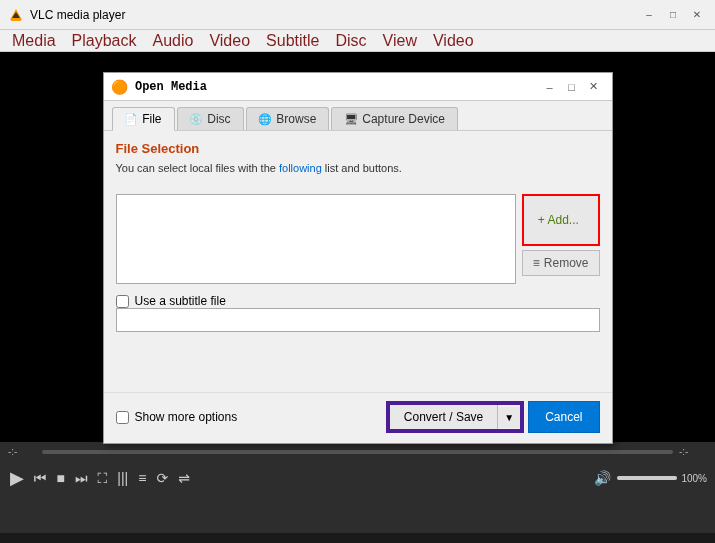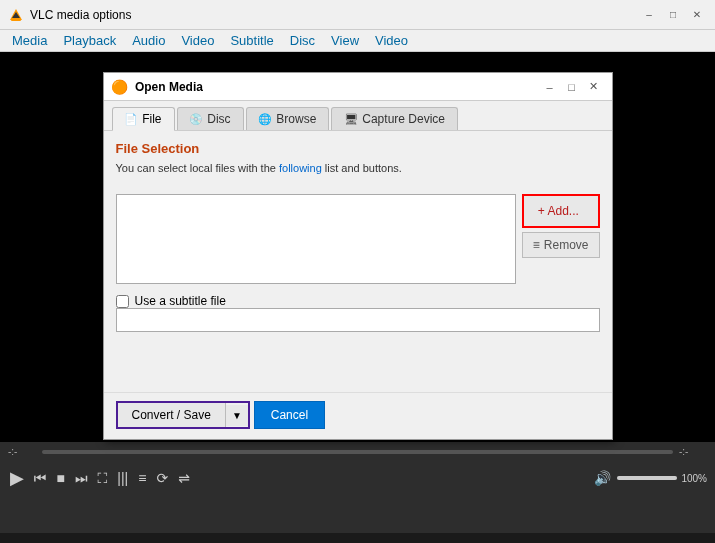--- a/index.html
+++ b/index.html
@@ -54,22 +54,22 @@
       background: #f0f0f0;
       height: 22px;
       display: flex;
       align-items: center;
       padding: 0 4px;
       border-bottom: 1px solid #ccc;
     }
     .menu-item {
       padding: 2px 8px;
       cursor: pointer;
-      font-size: 13px;
-      color: #0369a1;
+      font-size: 16px;
+      color: #7f1d1d;
     }
 
     
     .vlc-main-content {
       background: #000;
       height: 390px;
       position: relative;
     }
 
     
@@ -99,20 +99,21 @@
     }
     .dialog-title-icon {
       margin-right: 6px;
       font-size: 14px;
     }
     .dialog-title-text {
       flex: 1;
       font-size: 12px;
       font-weight: 600;
       color: #000;
+      font-family: Liberation Mono, monospace;
     }
     .dialog-win-controls {
       display: flex;
       gap: 2px;
     }
     .dialog-win-btn {
       width: 20px;
       height: 20px;
       background: transparent;
       border: none;
@@ -185,29 +186,29 @@
       height: 90px;
       background: #fff;
       border: 1px solid #aaa;
     }
     .file-buttons {
       display: flex;
       flex-direction: column;
       gap: 4px;
     }
     .btn-add {
-      padding: 8px 14px;
+      padding: 17px 14px;
       background: #e8e8e8;
       border: 2px solid #ff0000;
       cursor: pointer;
       font-size: 12px;
       display: flex;
       align-items: center;
       gap: 4px;
-      color: #b91c1c;
+      color: #4d7c0f;
     }
     .btn-remove {
       padding: 5px 10px;
       background: #e8e8e8;
       border: 1px solid #bbb;
       cursor: pointer;
       font-size: 12px;
       display: flex;
       align-items: center;
       gap: 4px;
@@ -262,21 +263,21 @@
       gap: 6px;
       flex: 1;
     }
     .footer-buttons {
       display: flex;
       gap: 4px;
     }
     .btn-convert-save {
       display: flex;
       align-items: center;
-      border: 2px solid #4c1d95;
+      border: 4px solid #4c1d95;
     }
     .btn-convert-main {
       padding: 5px 14px;
       background: #e8e8e8;
       border: none;
       border-right: 1px solid #bbb;
       cursor: pointer;
       font-size: 12px;
       color: #000;
     }
@@ -368,21 +369,21 @@
 
 <div class="vlc-title-bar">
   <div class="vlc-title-icon">
     
     <svg width="16" height="16" viewBox="0 0 16 16">
       <polygon points="8,2 14,13 2,13" fill="#f90"></polygon>
       <polygon points="8,5 12,11 4,11" fill="#333"></polygon>
       <rect x="3" y="12" width="10" height="2" rx="1" fill="#f90"></rect>
     </svg>
   </div>
-  <span class="vlc-title-text">VLC media options</span>
+  <span class="vlc-title-text">VLC media player</span>
   <div class="vlc-window-controls">
     <button class="win-btn">–</button>
     <button class="win-btn">□</button>
     <button class="win-btn close">✕</button>
   </div>
 </div>
 
 <div class="vlc-menu-bar">
   <span class="menu-item">Media</span>
   <span class="menu-item">Playback</span>
@@ -453,20 +454,24 @@
           <span>Use a subtitle file</span>
         </div>
         <div class="subtitle-file-row">
           <input type="text" class="subtitle-input" style="">
         </div>
 
         <div class="dialog-spacer"></div>
       </div>
 
       <div class="dialog-footer">
+        <div class="show-more-options">
+          <input type="checkbox" style="">
+          <span>Show more options</span>
+        </div>
         <div class="footer-buttons">
           <div class="btn-convert-save">
             <button class="btn-convert-main">
               <span>Convert / Save</span>
             </button>
             <button class="btn-convert-dropdown">
               <span>▼</span>
             </button>
           </div>
           <button class="btn-cancel">

